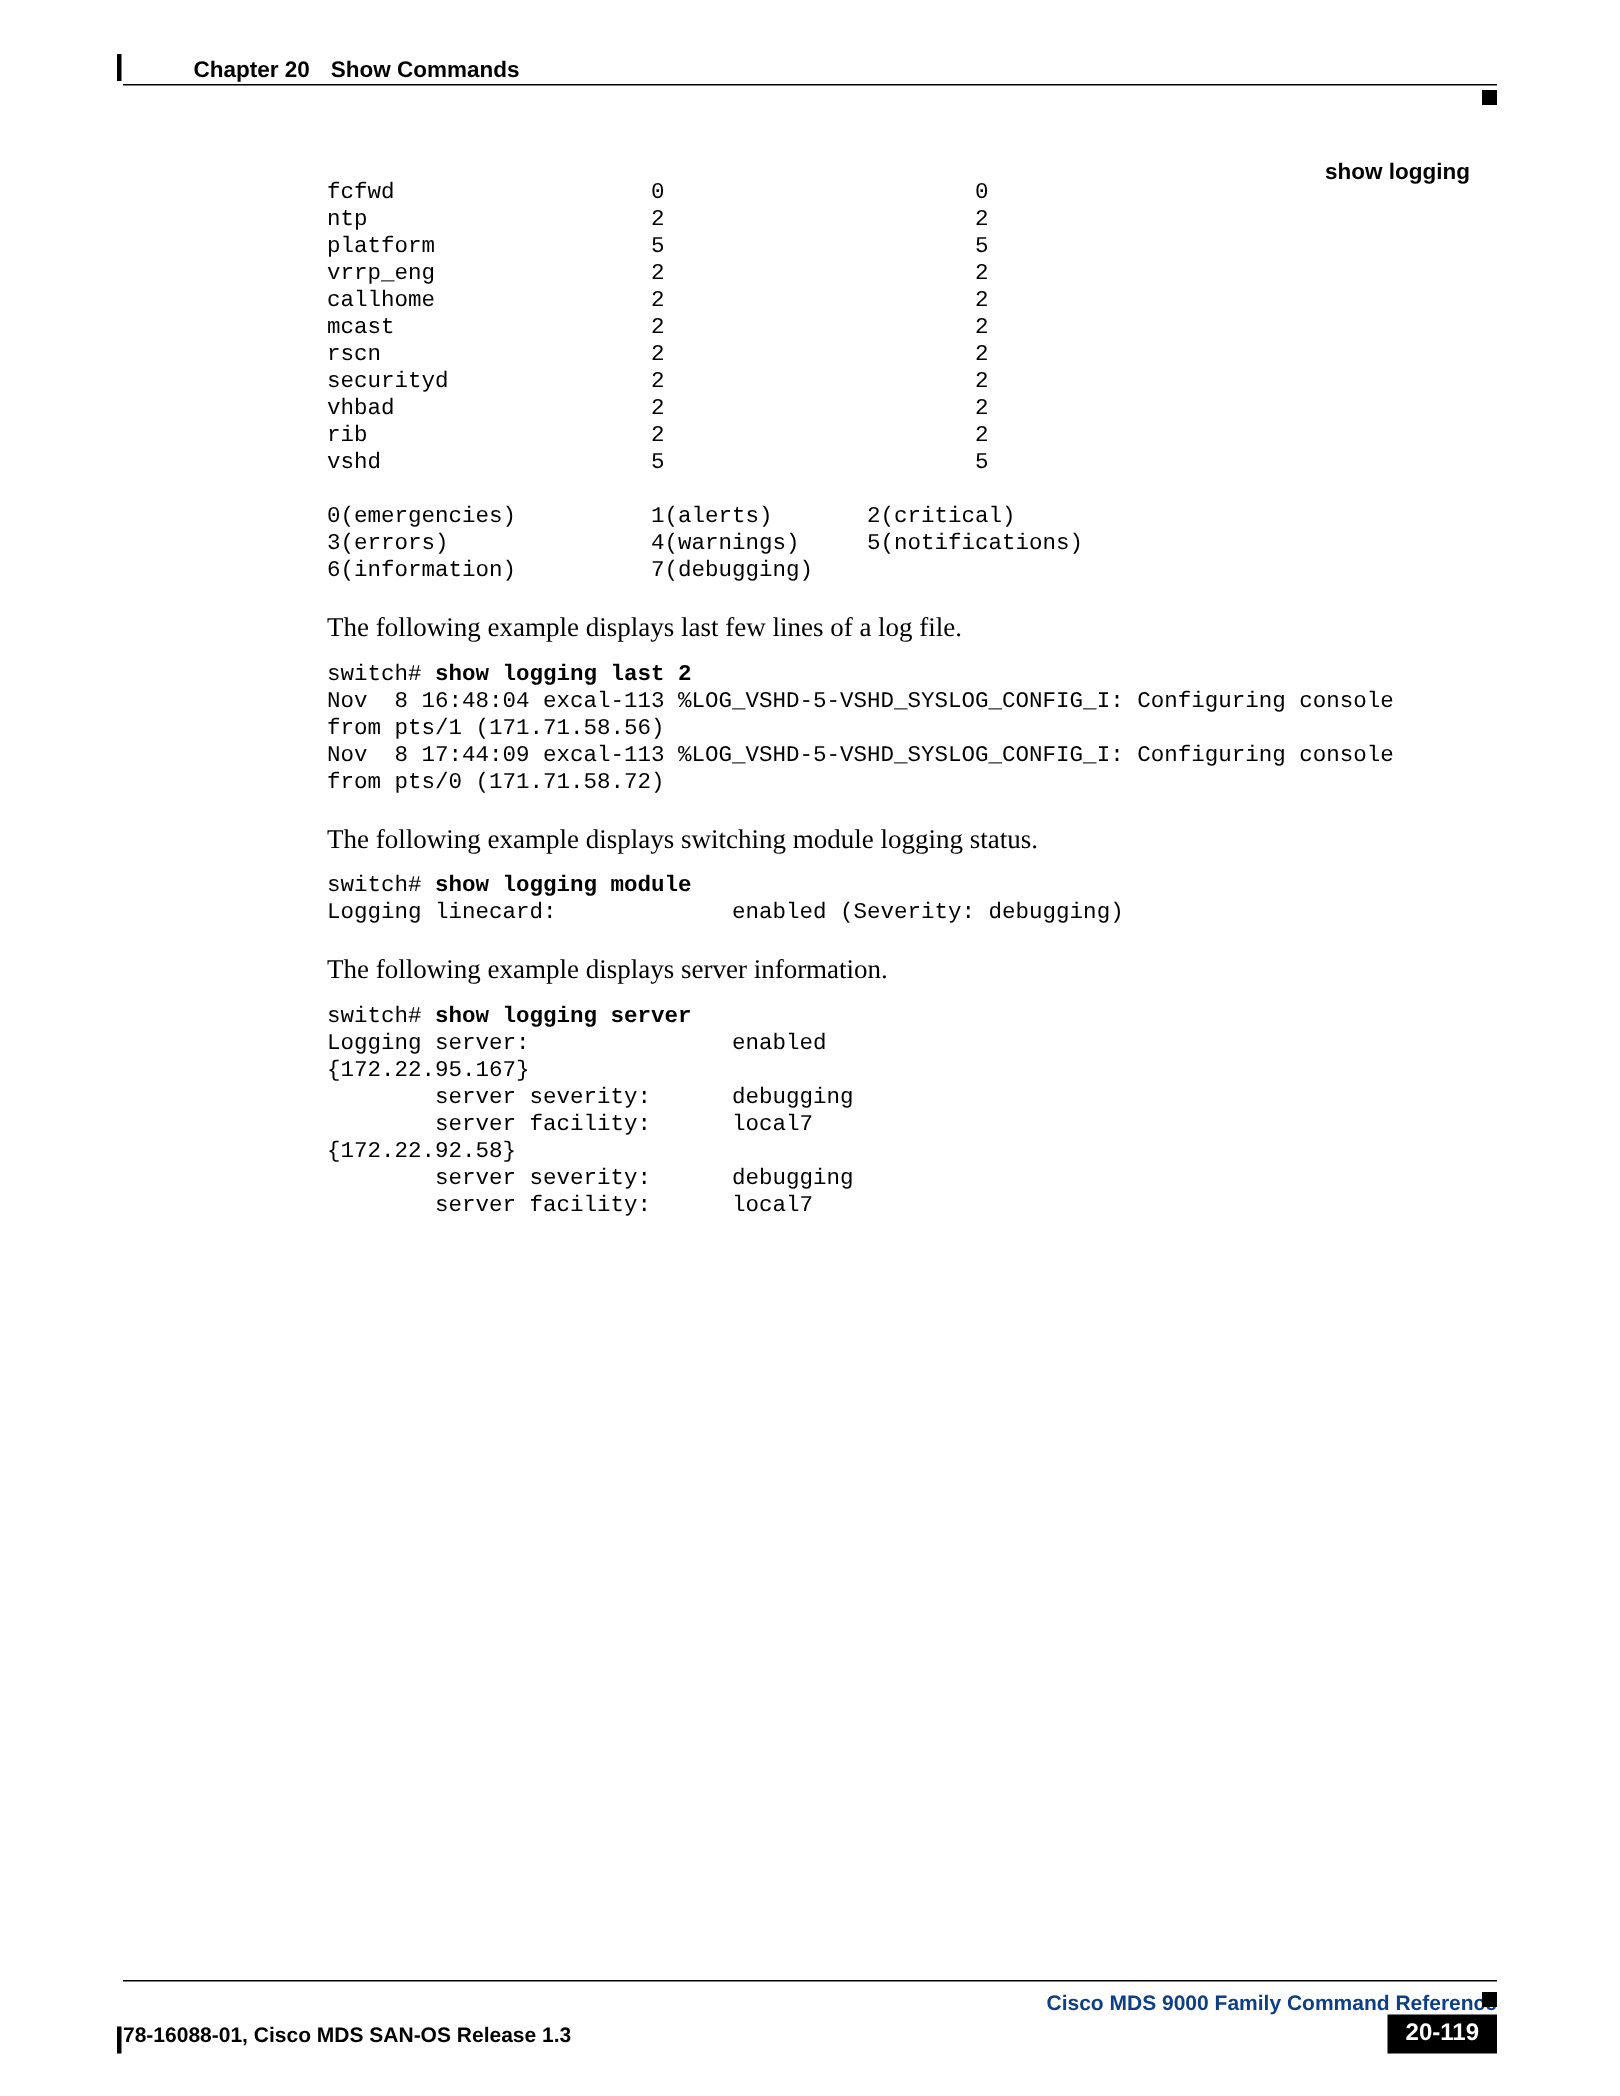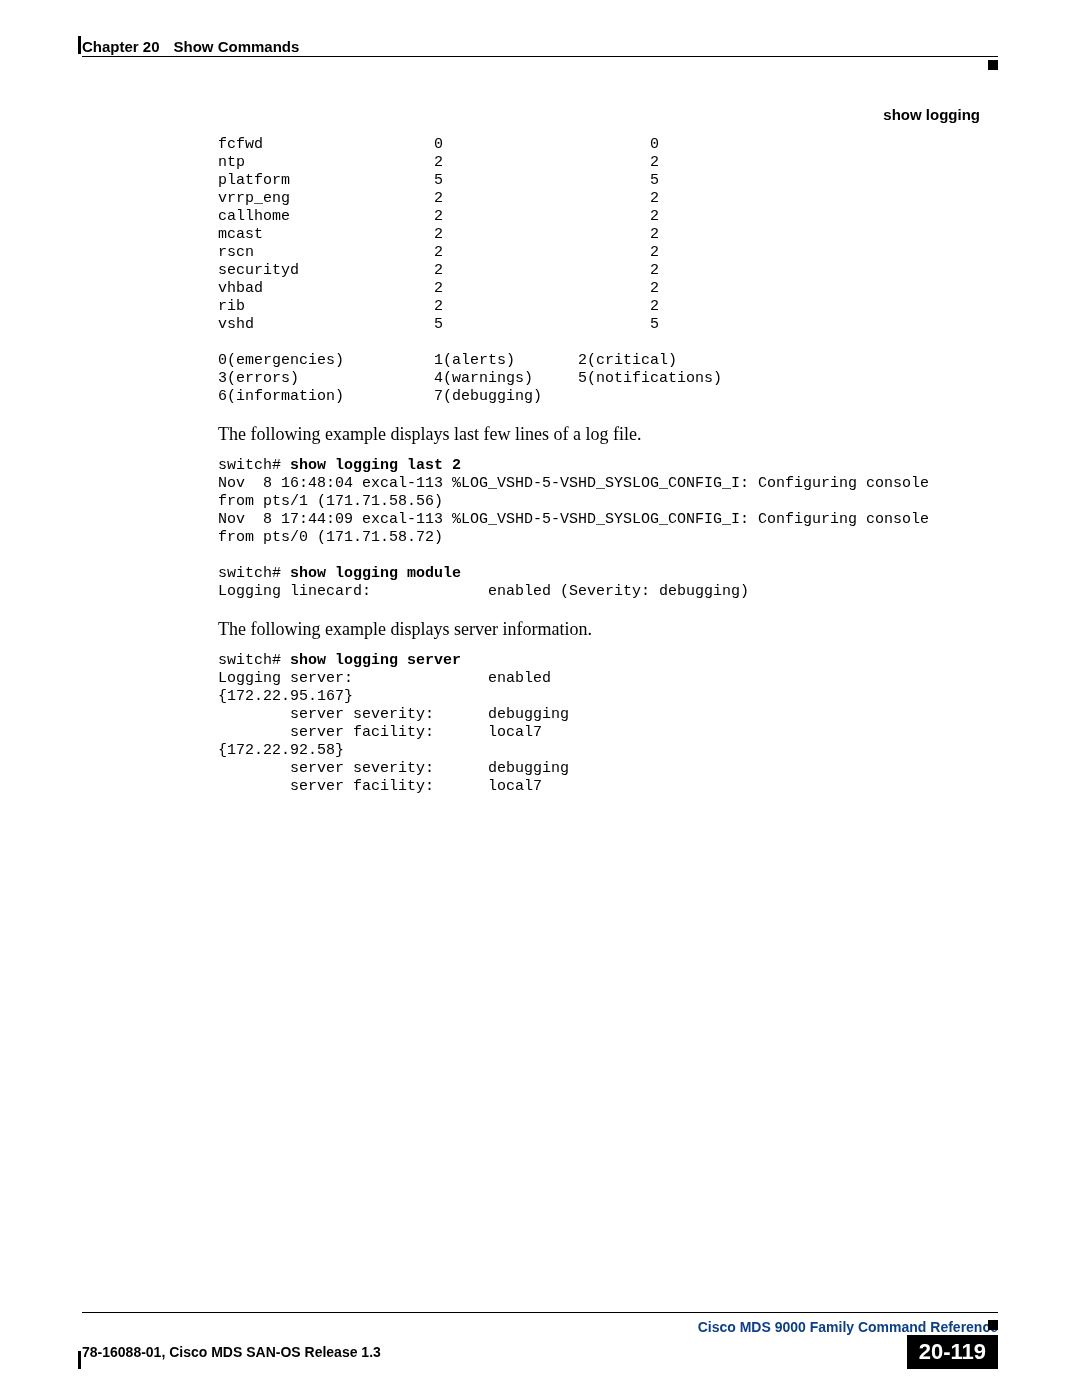--- a/index.html
+++ b/index.html
@@ -20,20 +20,21 @@
     .header {
       position: absolute;
       top: 38px;
       left: 82px;
       right: 82px;
       display: flex;
       justify-content: space-between;
       font-family: Arial, Helvetica, sans-serif;
       font-size: 15px;
       font-weight: bold;
+      padding-left: 47px;
     }
     .header-left { display: flex; gap: 14px; }
     .change-bar-top {
       position: absolute;
       left: 78px;
       top: 36px;
       width: 3px;
       height: 18px;
       background: #000;
     }
@@ -57,21 +58,21 @@
       top: 62px;
       right: 100px;
       font-family: Arial, Helvetica, sans-serif;
       font-size: 15px;
       font-weight: bold;
       margin-top: 44px;
     }
     .content {
       position: absolute;
       left: 218px;
-      top: 136px;
+      top: 120px;
       right: 82px;
     }
     .code-block {
       font-family: "Courier New", Courier, monospace;
       font-size: 15px;
       line-height: 1.2;
       white-space: pre;
       margin-bottom: 18px;
     }
     .para {
@@ -112,21 +113,21 @@
     .footer-left {
       font-family: Arial, Helvetica, sans-serif;
       font-size: 14px;
       font-weight: bold;
     }
     .page-num {
       background: #000;
       color: #fff;
       font-family: Arial, Helvetica, sans-serif;
       font-weight: bold;
-      font-size: 22px;
+      font-size: 16px;
       padding: 4px 12px;
     }
     .footer-sq {
       position: absolute;
       right: 0;
       top: 8px;
       width: 10px;
       height: 10px;
       background: #000;
     }
@@ -175,20 +176,21 @@
 6(information)          7(debugging)</div>
 
     <div class="para">The following example displays last few lines of a log file.</div>
 
     <div class="code-block"><span>switch# </span><span class="bold-cmd">show logging last 2</span>
 <span>Nov  8 16:48:04 excal-113 %LOG_VSHD-5-VSHD_SYSLOG_CONFIG_I: Configuring console
 from pts/1 (171.71.58.56)
 Nov  8 17:44:09 excal-113 %LOG_VSHD-5-VSHD_SYSLOG_CONFIG_I: Configuring console
 from pts/0 (171.71.58.72)</span></div>
 
+    <div class="para">The following example displays switching module logging status.</div>
 
     <div class="code-block"><span>switch# </span><span class="bold-cmd">show logging module</span>
 <span>Logging linecard:             enabled (Severity: debugging)</span></div>
 
 
 
     <div class="para">The following example displays server information.</div>
 
     <div class="code-block"><span>switch# </span><span class="bold-cmd">show logging server</span>
 <span>Logging server:               enabled

